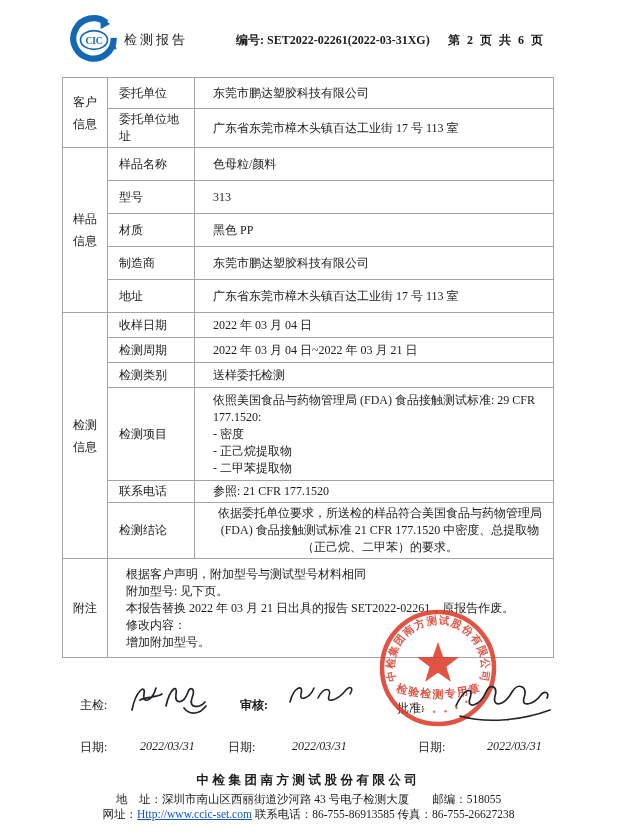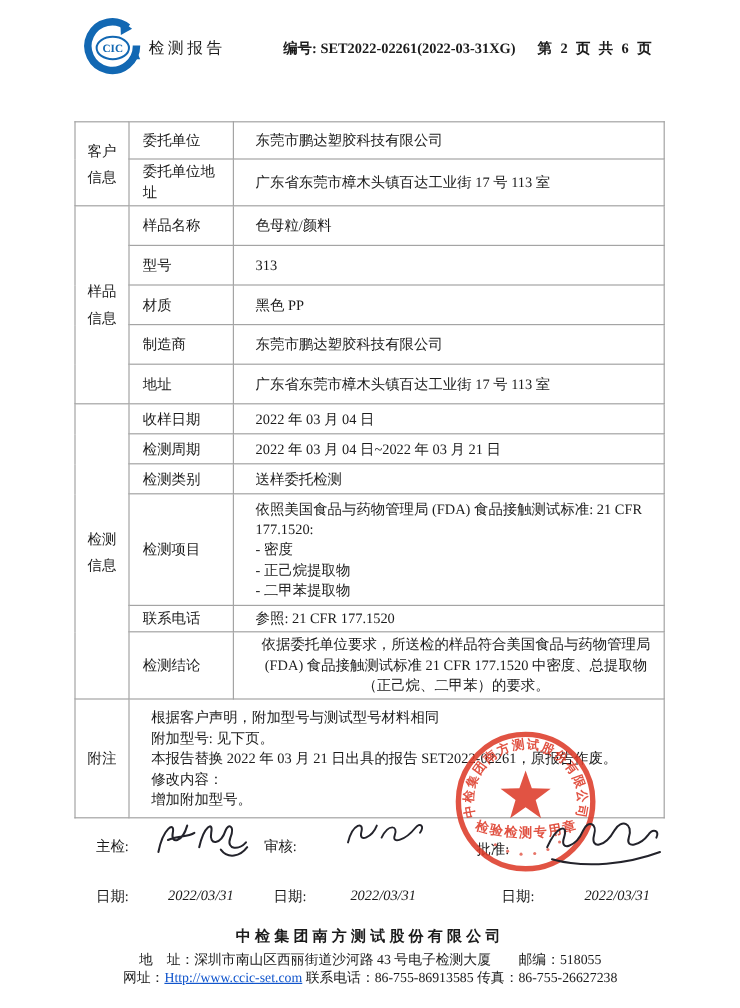--- a/index.html
+++ b/index.html
@@ -11,21 +11,21 @@
 
   
   .doc-title{left:124px;top:31px;font-size:13px;font-weight:normal;letter-spacing:3px;}
   .report-no{left:236px;top:32px;font-size:12px;font-weight:bold;}
   .page-info{left:448px;top:32px;font-size:12px;font-weight:bold;letter-spacing:2px;}
   .logo{left:66px;top:15px;width:56px;height:50px;}
 
   
   .doc-table{
     position:absolute;left:62px;top:77px;width:492px;
-    border-collapse:collapse;table-layout:fixed;font-size:12px;margin-top:24px;
+    border-collapse:collapse;table-layout:fixed;font-size:12px;
   }
   .doc-table td{border:1px solid #a4a4a4;vertical-align:middle;padding:2px 6px 2px 12px;}
   .doc-table .group{
     text-align:center;padding:2px 2px;white-space:pre-line;line-height:22px;
   }
   .doc-table .lbl{padding-left:11px;}
   .doc-table .val{padding-left:18px;line-height:17px;}
   .preline{white-space:pre-line;}
   .items{line-height:18.4px;}
   .concl{line-height:16.2px;text-align:center;}
@@ -116,21 +116,21 @@
       <tr class="h25">
         <td class="lbl">检测周期</td>
         <td class="val">2022 年 03 月 04 日~2022 年 03 月 21 日</td>
       </tr>
       <tr class="h25">
         <td class="lbl">检测类别</td>
         <td class="val">送样委托检测</td>
       </tr>
       <tr class="h93">
         <td class="lbl">检测项目</td>
-        <td class="val preline items">依照美国食品与药物管理局 (FDA) 食品接触测试标准: 21 CFR
+        <td class="val preline items">依照美国食品与药物管理局 (FDA) 食品接触测试标准: 29 CFR
 177.1520:
 - 密度
 - 正己烷提取物
 - 二甲苯提取物</td>
       </tr>
       <tr class="h22">
         <td class="lbl">联系电话</td>
         <td class="val">参照: 21 CFR 177.1520</td>
       </tr>
       <tr class="h49">
@@ -170,21 +170,21 @@
       <circle cx="88.6" cy="109.9" r="1.3"></circle>
         <circle cx="98.3" cy="103.7" r="1.3"></circle>
     </g>
   </svg>
 
   <span class="abs sig-label" style="left:80px;top:697px;">主检:</span>
   <svg class="abs sig-svg" style="left:126px;top:678px;" width="85" height="45" viewBox="0 0 85 45">
     <path d="M6,32 C10,12 20,6 18,16 C16,26 26,24 30,10 M14,22 C22,18 30,20 36,16 M40,28 C44,10 52,6 50,16 C48,27 58,26 62,14 C64,8 70,10 66,20 C62,31 74,30 79,24 M58,30 C64,38 74,36 80,28" fill="none" stroke="#23232b" stroke-width="1.7" stroke-linecap="round"></path>
   </svg>
 
-  <span class="abs sig-label" style="left:220px;top:697px;">审核:</span>
+  <span class="abs sig-label" style="left:240px;top:697px;font-weight:bold;">审核:</span>
   <svg class="abs sig-svg" style="left:282px;top:676px;" width="75" height="40" viewBox="0 0 75 40">
     <path d="M8,26 C12,10 22,8 19,18 C17,26 28,22 32,12 M36,22 C42,10 50,12 47,20 C44,28 56,24 64,14 C68,9 72,12 68,18" fill="none" stroke="#23232b" stroke-width="1.6" stroke-linecap="round"></path>
   </svg>
 
   <span class="abs sig-label" style="left:397px;top:700px;">批准:</span>
   <svg class="abs sig-svg" style="left:448px;top:680px;" width="110" height="48" viewBox="0 0 110 48">
     <path d="M8,26 C16,8 26,6 22,18 C18,30 32,26 38,12 C42,3 50,6 47,16 C44,28 56,26 64,12 C70,2 80,6 76,18 C73,28 86,24 92,16 C96,10 102,12 99,18 M12,36 C40,44 75,40 102,30" fill="none" stroke="#23232b" stroke-width="1.7" stroke-linecap="round"></path>
   </svg>
 
   <span class="abs date-label" style="left:80px;top:739px;">日期:</span>

